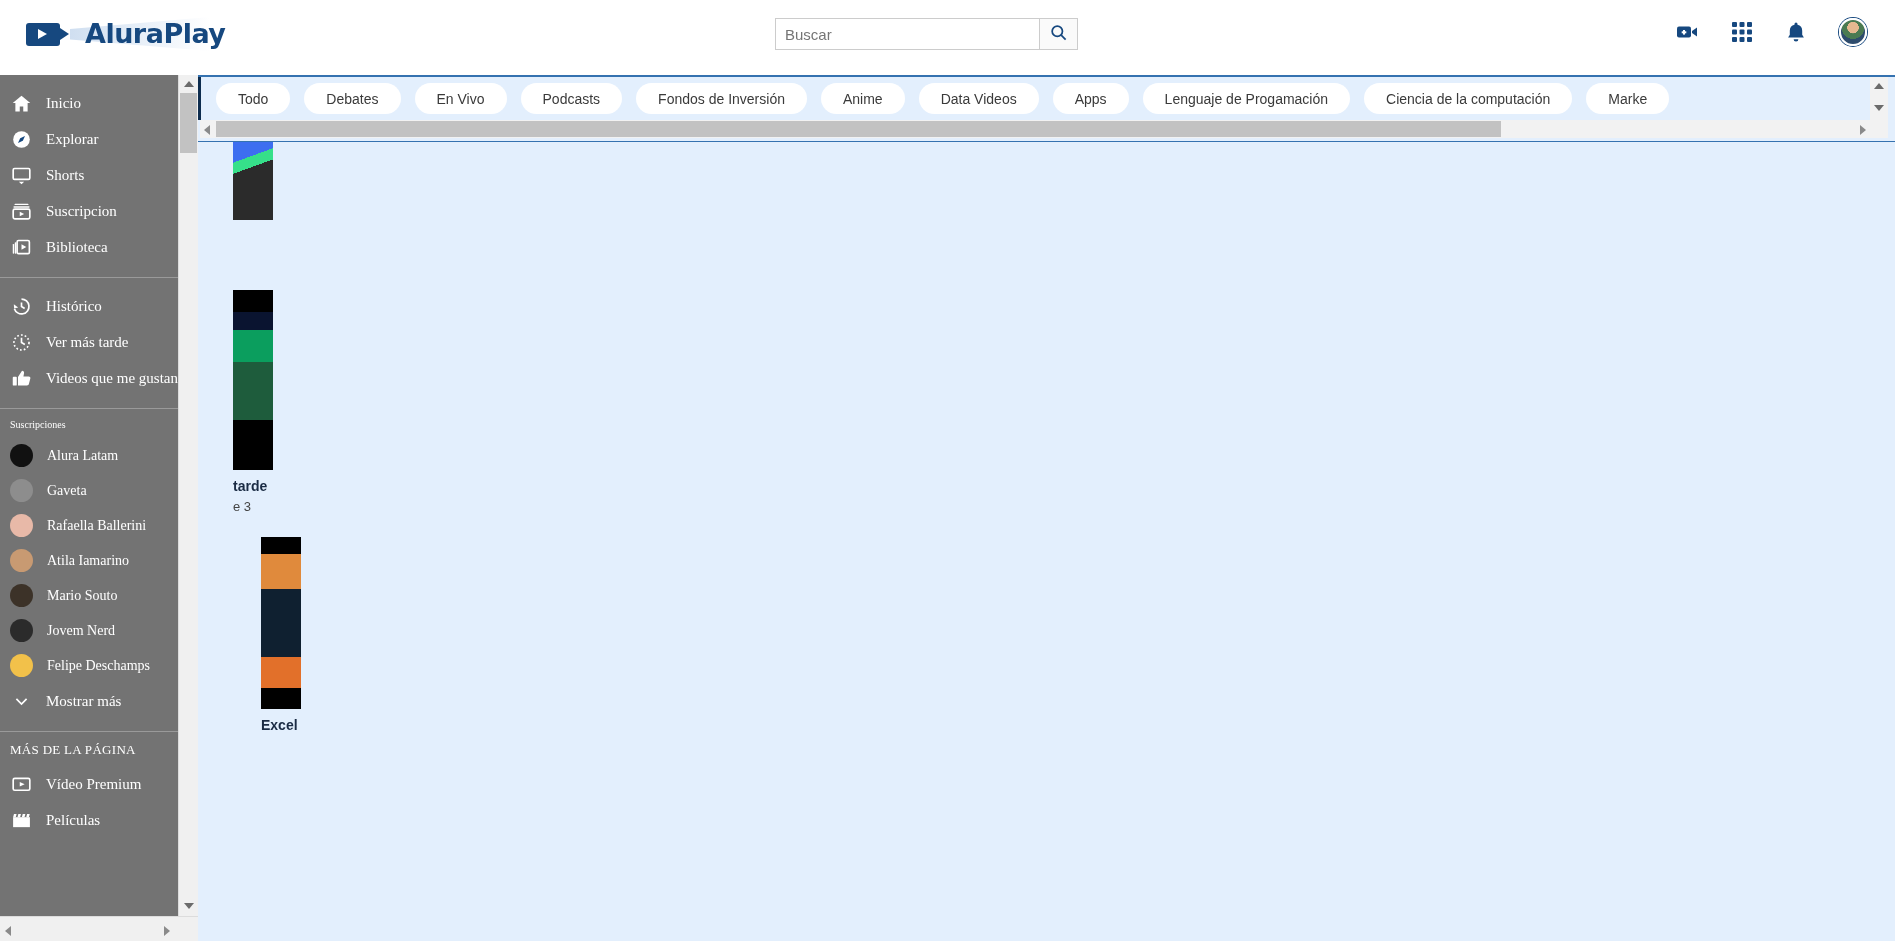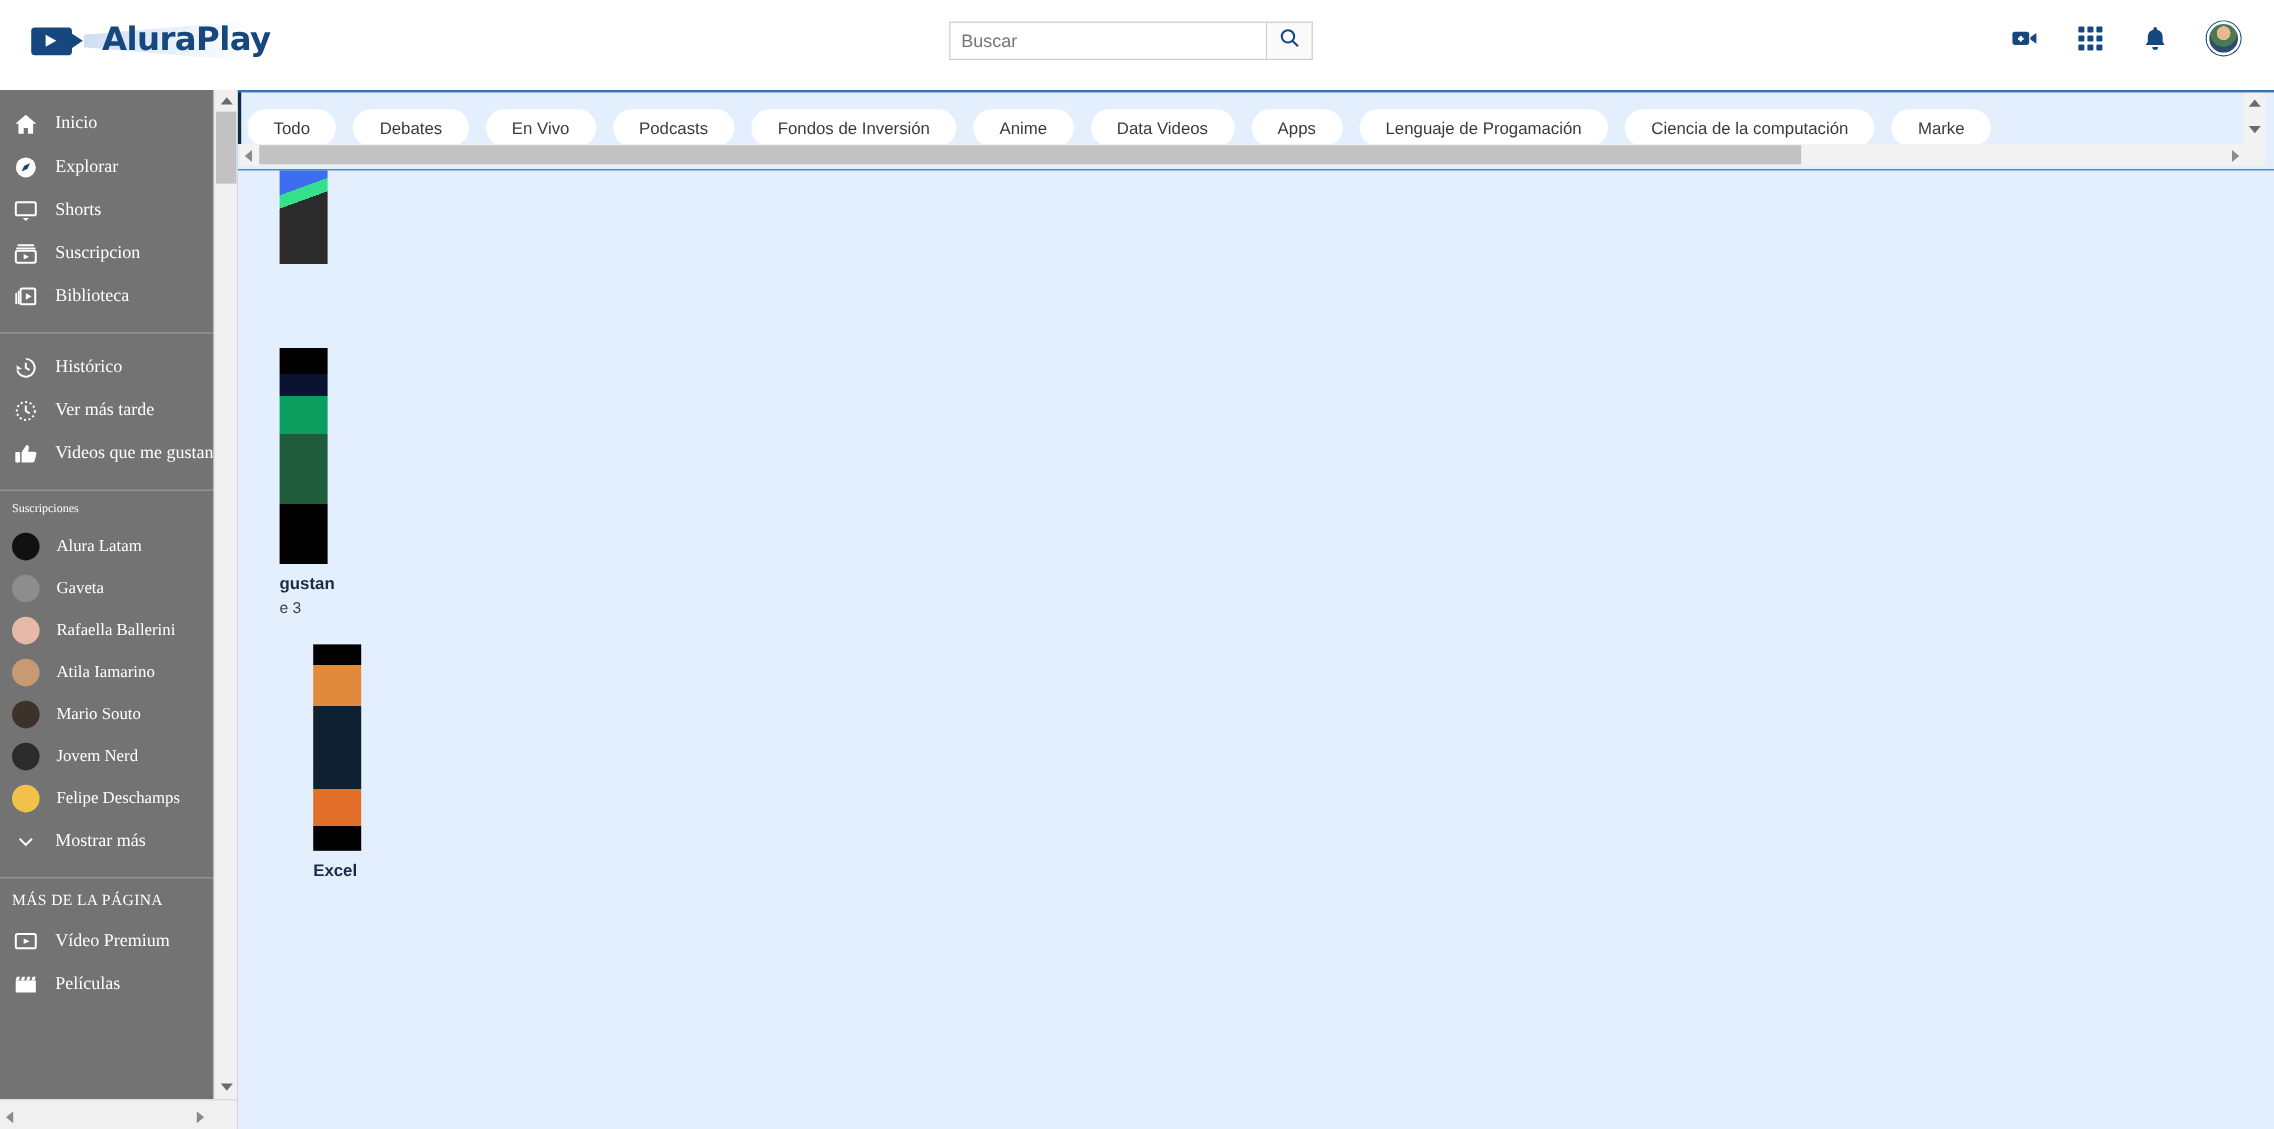--- a/index.html
+++ b/index.html
@@ -52,21 +52,21 @@
   }
   .logo-text {
     position: relative;
     font-size: 27px; font-weight: bold; letter-spacing: -0.5px;
     color: #16487f;
     font-family: "DejaVu Sans", sans-serif;
   }
 
   .search-group {
     position: absolute; left: 775px; top: 18px;
-    display: flex; align-items: stretch; height: 32px; margin-left: 16px;
+    display: flex; align-items: stretch; height: 32px;
   }
   .search-input {
     width: 265px; height: 32px;
     border: 1px solid #ccc; background: #fff;
     padding: 0 9px; font-size: 15px; color: #333;
     font-family: "Liberation Sans", sans-serif;
     outline: none;
   }
   .search-input::placeholder { color: #757575; }
   .search-btn {
@@ -165,22 +165,22 @@
 
   
   .chipbar-wrap {
     position: absolute; left: 0; top: 0;
     width: 1697px; height: 67px;
     background: #e3effd;
     border-bottom: 1px solid #3572b0;
     z-index: 20;
   }
   .chipbar {
-    position: absolute; left: 8px; top: 0;
-    height: 47px; display: flex; align-items: flex-end; gap: 0;
+    position: absolute; left: 18px; top: 0;
+    height: 47px; display: flex; align-items: center; gap: 0;
   }
   .chip {
     height: 31px; border-radius: 16px;
     background: #ffffff;
     display: flex; align-items: center; justify-content: center;
     padding: 0 22px; margin-right: 14px;
     font-size: 14px; color: #3a3a3a;
     white-space: nowrap; cursor: pointer;
   }
   .chipbar-hscroll {
@@ -271,21 +271,21 @@
   <div class="content-topline"></div>
 
   <div class="videocol">
       <div class="vcard" style="top: 0px;">
         <div class="vthumb" style="height: 145px; background: linear-gradient(160deg, rgb(12, 26, 51) 0px, rgb(12, 26, 51) 42%, rgb(61, 110, 240) 42%, rgb(61, 110, 240) 55%, rgb(54, 224, 138) 55%, rgb(54, 224, 138) 62%, rgb(43, 43, 43) 62%, rgb(43, 43, 43) 100%);"></div>
         <div class="vtitle"></div>
         <div class="vmeta"></div>
       </div>
       <div class="vcard" style="top: 215px;">
         <div class="vthumb" style="height: 180px; background: linear-gradient(rgb(0, 0, 0) 0px, rgb(0, 0, 0) 12%, rgb(10, 20, 48) 12%, rgb(10, 20, 48) 22%, rgb(11, 158, 94) 22%, rgb(11, 158, 94) 40%, rgb(30, 92, 60) 40%, rgb(30, 92, 60) 72%, rgb(0, 0, 0) 72%, rgb(0, 0, 0) 100%);"></div>
-        <div class="vtitle">gustan</div>
+        <div class="vtitle">tarde</div>
         <div class="vmeta">e 3</div>
       </div>
       <div class="vcard" style="top: 462px; padding-left: 28px;">
         <div class="vthumb" style="height: 172px; background: linear-gradient(rgb(0, 0, 0) 0px, rgb(0, 0, 0) 10%, rgb(224, 138, 60) 10%, rgb(224, 138, 60) 30%, rgb(15, 32, 48) 30%, rgb(15, 32, 48) 70%, rgb(226, 112, 42) 70%, rgb(226, 112, 42) 88%, rgb(0, 0, 0) 88%, rgb(0, 0, 0) 100%);"></div>
         <div class="vtitle">Excel</div>
         <div class="vmeta"></div>
       </div>
     </div>
 
   <div class="chipbar-wrap">

